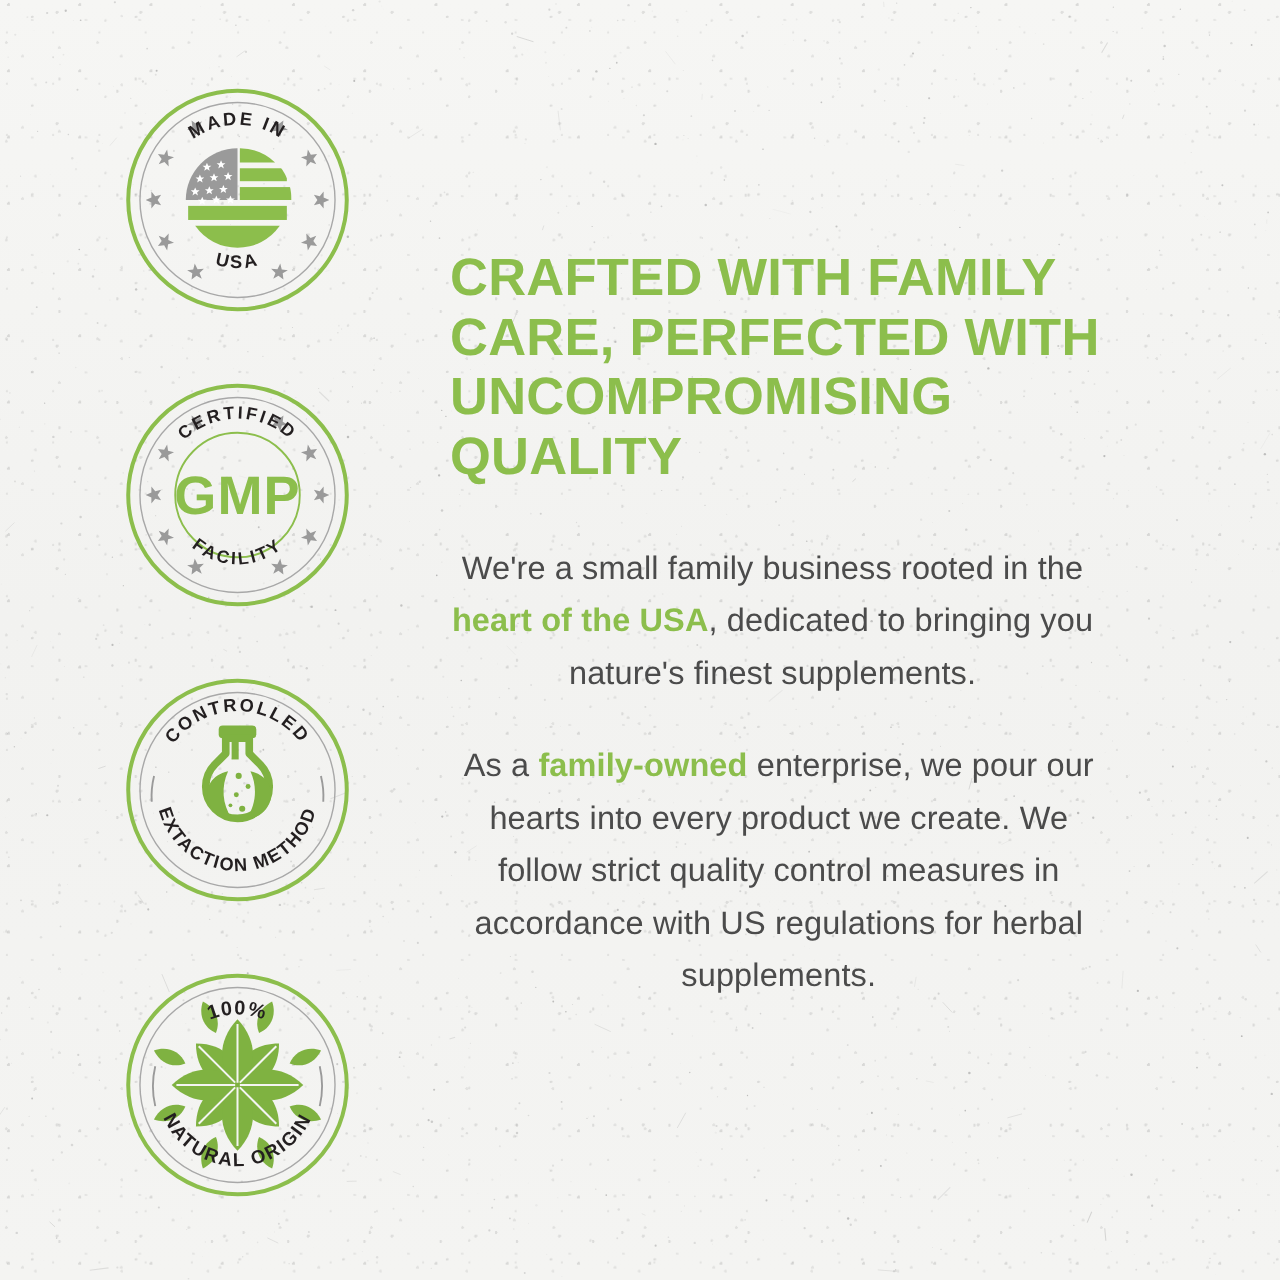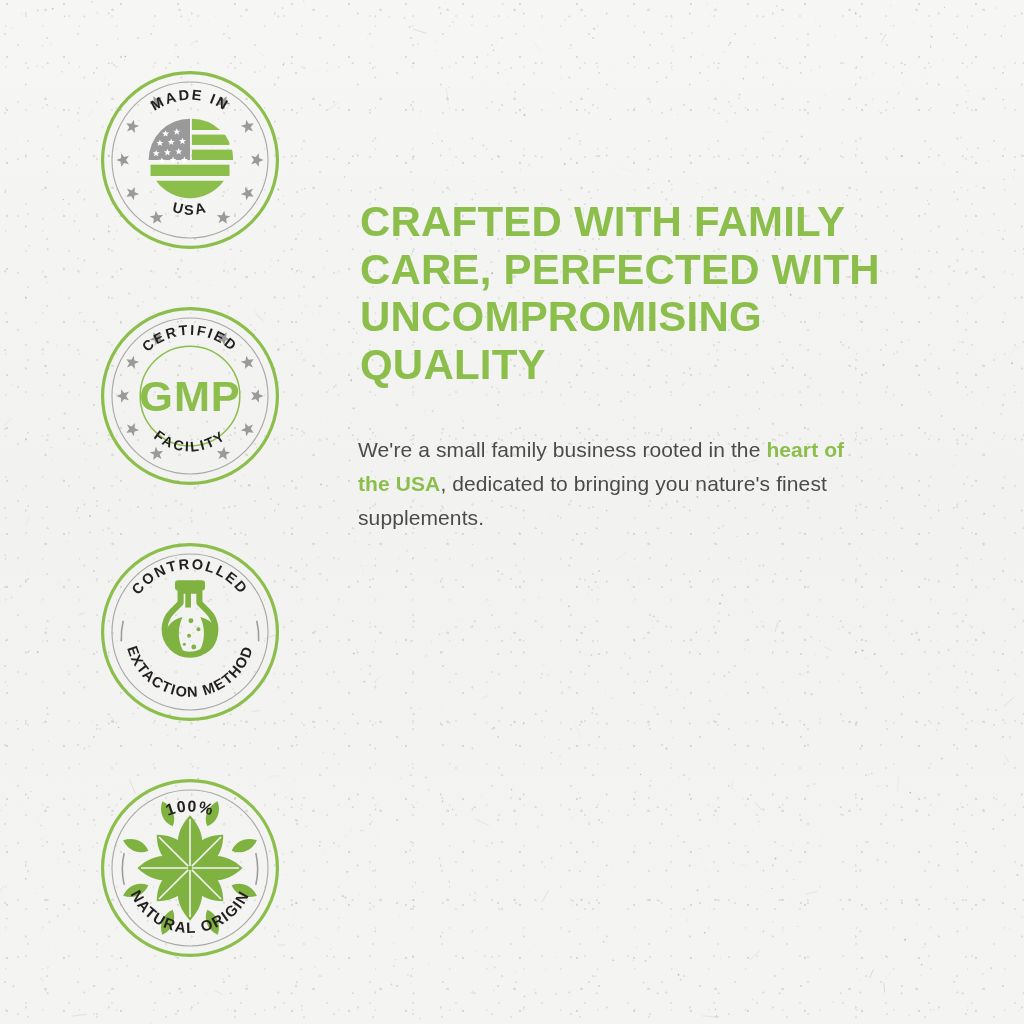--- a/index.html
+++ b/index.html
@@ -48,23 +48,24 @@
   #text-column{
     position:absolute;left:358px;top:196px;width:560px;
   }
   #heading{
     font-size:42px;line-height:1.135;font-weight:bold;
     color:#8cbe4c;letter-spacing:.2px;margin:2px;
     text-transform:uppercase;
     max-width:560px;
   }
   .para{
-    color:#4b4b4b;font-size:21px;line-height:1.62;
+    color:#4b4b4b;font-size:26px;line-height:1.62;
     margin:0;font-weight:400;letter-spacing:.1px;
     max-width:520px;
+    text-align:center;
   }
   #p1{margin-top:44px;}
   #p2{margin-top:32px;max-width:530px;}
   .hl{color:#8cbe4c;font-weight:bold;}
 </style>
 </head>
 <body>
 
 <div id="page"></div>
 <svg id="specks" width="1024" height="1024">
@@ -1901,15 +1902,16 @@
       <text font-size="16" font-weight="bold" fill="#231f20" letter-spacing="1.6" font-family="Liberation Sans, sans-serif">
         <textPath href="#arcBot4" startOffset="50%" text-anchor="middle">NATURAL ORIGIN</textPath>
       </text>
     </svg>
 
   </div>
 
   <div id="text-column">
     <h1 id="heading">CRAFTED WITH FAMILY CARE, PERFECTED WITH UNCOMPROMISING QUALITY</h1>
     <p class="para" id="p1"><span>We're a small family business rooted in the </span><span class="hl">heart of the USA</span><span>, dedicated to bringing you nature's finest supplements.</span></p>
+    <p class="para" id="p2"><span>As a </span><span class="hl">family-owned</span><span> enterprise, we pour our hearts into every product we create. We follow strict quality control measures in accordance with US regulations for herbal supplements.</span></p>
   </div>
 
 </div>
 
 </body></html>

